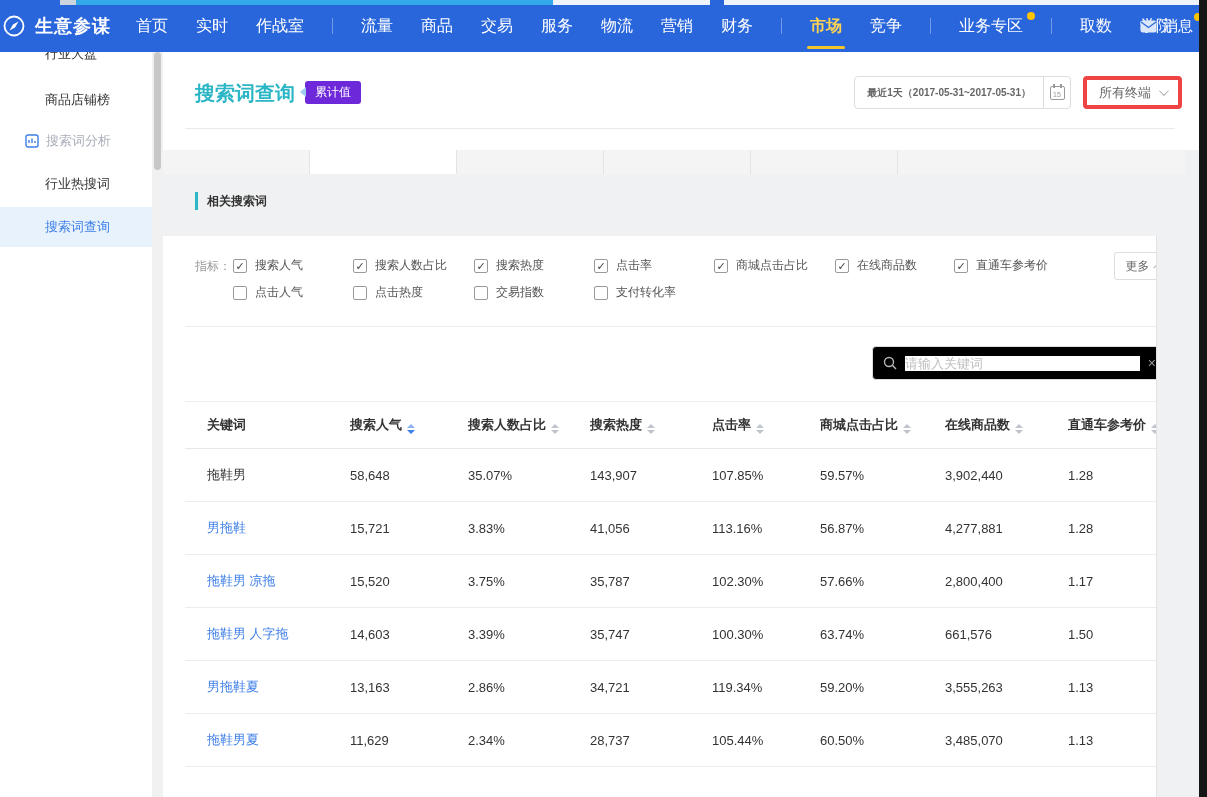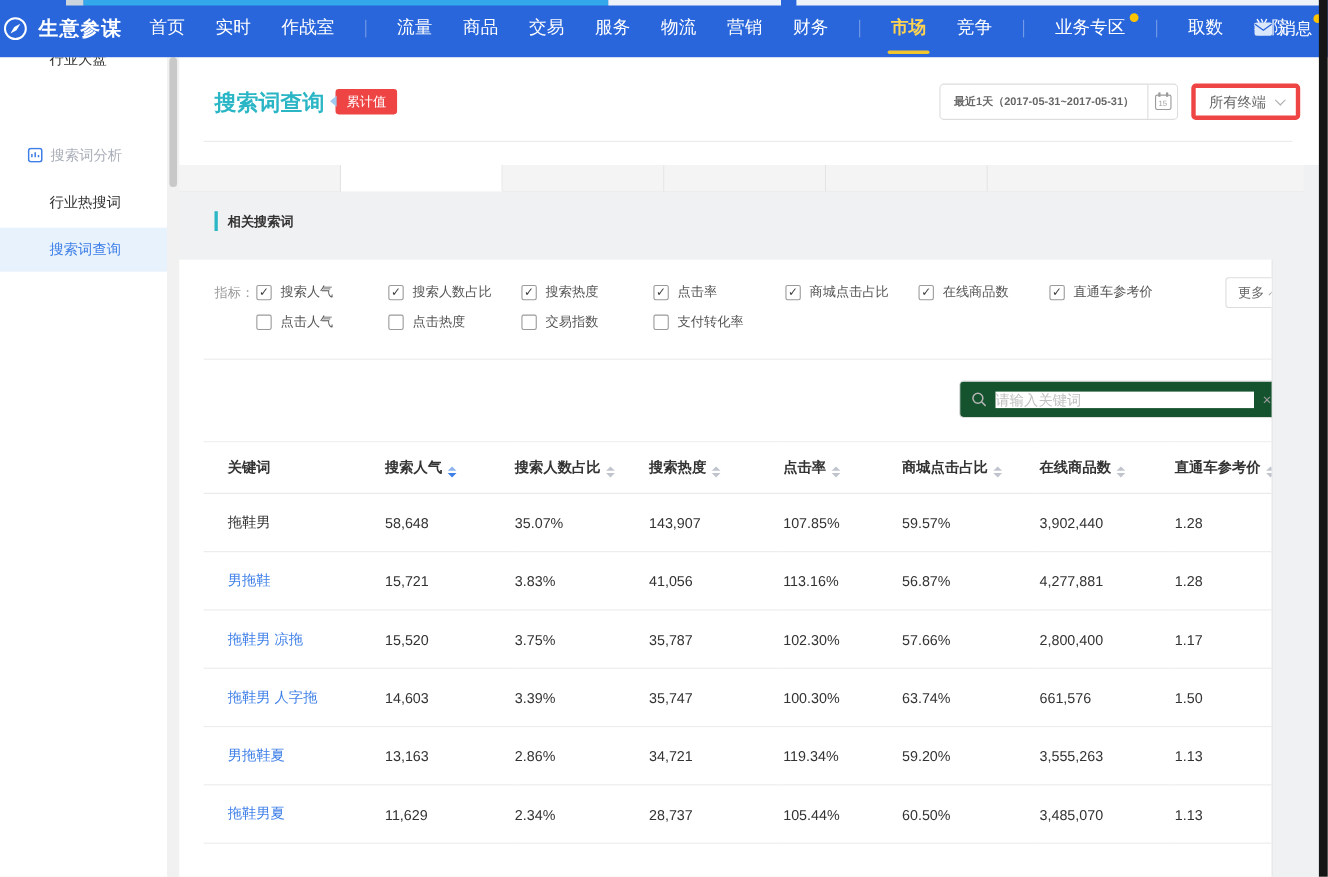--- a/index.html
+++ b/index.html
@@ -38,21 +38,21 @@
   .side-item.group { color:#a9aeb8; padding-left:46px; cursor:default; }
   .side-item.group .gicon { position:absolute; left:25px; top:13px; }
   .side-item.selected { background:#e8f2fc; color:#3e7fe8; }
   #side-scroll { position:absolute; left:152px; top:52px; width:11px; height:745px; background:#f1f1f1; }
   #side-thumb { position:absolute; left:2px; top:0; width:7px; height:118px; background:#c8c8c8; border-radius:4px; }
 
   
   #main { position:absolute; left:163px; top:52px; width:1036px; height:745px; }
   #header-band { position:absolute; left:0; top:0; width:1036px; height:98px; background:#fff; }
   #page-title { position:absolute; left:32px; top:28px; font-size:20px; font-weight:bold; color:#2bb6c6; }
-  #title-badge { position:absolute; left:142px; top:29px; background:#ef4444; color:#fff; font-size:12px;
+  #title-badge { position:absolute; left:142px; top:29px; background:#6d28d9; color:#fff; font-size:12px;
     padding:3px 10px; border-radius:3px; }
   #title-badge::before { content:""; position:absolute; left:-5px; top:6px; border-top:5px solid transparent;
     border-bottom:5px solid transparent; border-right:6px solid #9fcbee; }
   #header-divider { position:absolute; left:22px; top:76px; width:990px; height:1px; background:#e9e9e9; }
   #header-controls { position:absolute; right:17px; top:24px; display:flex; gap:12px; }
   #datebox { display:flex; border:1px solid #ddd; border-radius:4px; height:33px; cursor:pointer; background:#fff; }
   #date-label { padding:0 12px; line-height:31px; font-size:10px; color:#666;font-weight:bold; }
   #cal-btn { width:27px; border-left:1px solid #ddd; display:flex; align-items:center; justify-content:center; }
   .cal-icon { width:15px; height:14px; border:1px solid #9a9a9a; border-radius:2px; position:relative;
     font-size:7px; color:#9a9a9a; text-align:center; line-height:15px; }
@@ -78,21 +78,21 @@
   #metrics-label { position:absolute; left:32px; top:22px; font-size:12px; color:#999; }
   .metric { position:absolute; display:flex; align-items:center; gap:8px; cursor:pointer; }
   .metric span.mlabel { font-size:12px; color:#555; }
   .cbox { width:14px; height:14px; border:1px solid #9a9a9a; border-radius:2px; background:#fff;
     font-size:11px; line-height:12px; text-align:center; color:#3d3d3d; }
   .cbox.checked::after { content:"\2713"; }
   #more-btn { position:absolute; left:951px; top:16px; width:60px; height:28px; border:1px solid #ddd; border-radius:3px;
     display:flex; align-items:center; justify-content:center; gap:6px; font-size:12px; color:#666; cursor:pointer; background:#fff; }
   #filter-divider { position:absolute; left:22px; top:90px; width:990px; height:1px; background:#ececec; }
   #searchbox { position:absolute; left:709px; top:110px; width:295px; height:34px; border:1px solid #ddd; border-radius:4px;
-    background:#14532d; display:flex; align-items:center; padding:0 10px; gap:8px; }
+    background:#000000; display:flex; align-items:center; padding:0 10px; gap:8px; }
   #searchbox input { border:none; outline:none; flex:1; font-size:13px; color:#333;
     font-family:"Liberation Sans","DejaVu Sans",sans-serif; }
   #searchbox input::placeholder { color:#bfbfbf; }
   #search-clear { color:#999; font-size:14px; cursor:pointer; }
 
   
   #kw-table { position:absolute; left:22px; top:165px; width:990px; border-collapse:collapse; table-layout:fixed; }
   #kw-table th { height:47px; font-size:13px; font-weight:bold; color:#333; text-align:left; border-top:1px solid #efefef;
     border-bottom:1px solid #e8e8e8; cursor:pointer; white-space:nowrap; }
   #kw-table td { height:53px; font-size:13px; color:#333; text-align:left; border-bottom:1px solid #ececec; white-space:nowrap; }
@@ -155,20 +155,21 @@
   </div>
 
   <div class="topstrip" id="strip-gray"></div>
   <div class="topstrip" id="strip-cyan"></div>
   <div class="topstrip" id="strip-pale"></div>
   <div class="topstrip" id="strip-notch"></div>
 </div>
 
 <div id="sidebar">
   <div class="side-item" style="top:-18px;">行业大盘</div>
+  <div class="side-item" style="top:28px;">商品店铺榜</div>
   <div class="side-item group" style="top:69px;">
     <svg class="gicon" width="14" height="14" viewBox="0 0 14 14">
       <rect x="1" y="1" width="12" height="12" rx="2" fill="none" stroke="#3e7fe8" stroke-width="1.4"></rect>
       <path d="M4 9 L4 6 M7 9 L7 4.5 M10 9 L10 7" stroke="#3e7fe8" stroke-width="1.4" fill="none"></path>
     </svg>
     <span>搜索词分析</span>
   </div>
   <div class="side-item" style="top:112px;">行业热搜词</div>
   <div class="side-item selected" style="top:155px;">搜索词查询</div>
 </div>

